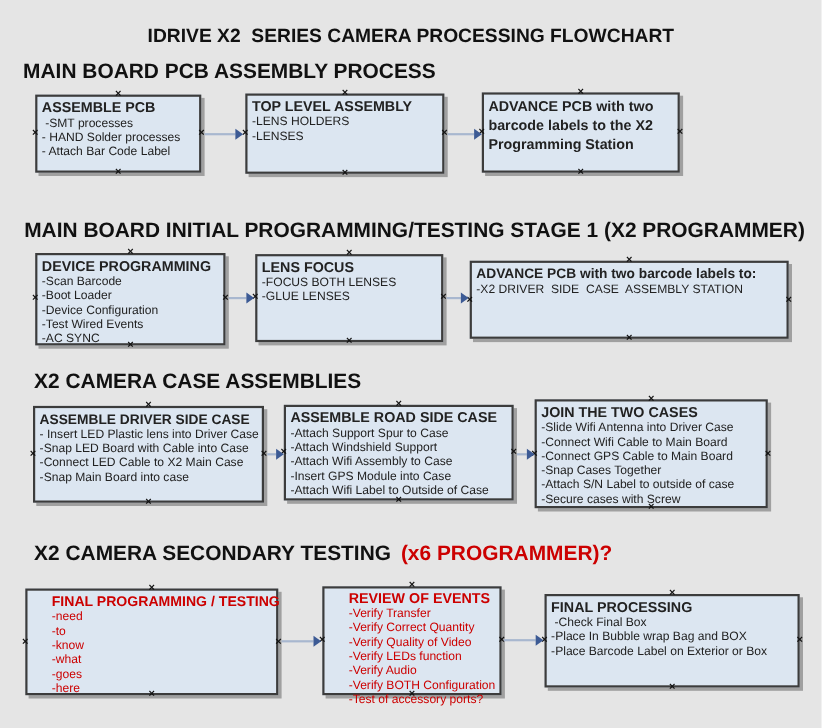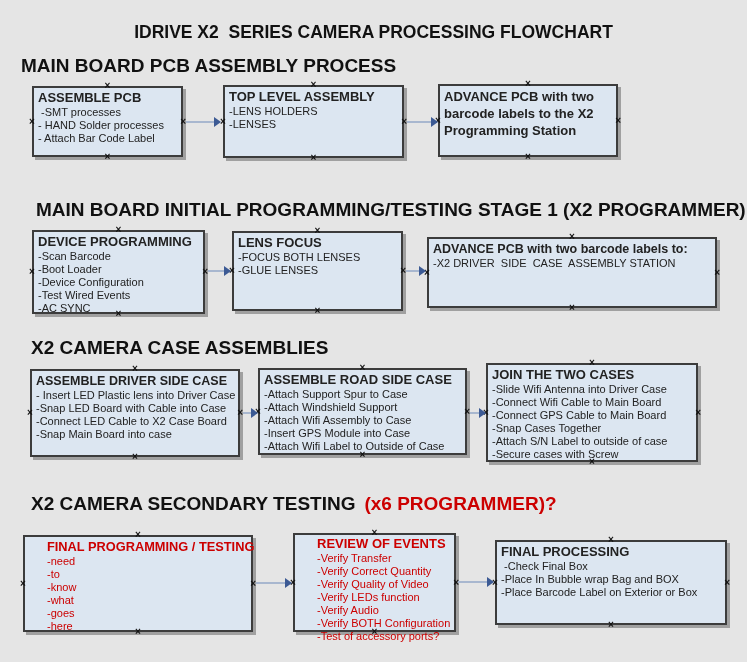--- a/index.html
+++ b/index.html
@@ -2,21 +2,21 @@
 <html><head>
 <meta charset="utf-8">
 <style>
   html,body{margin:0;padding:0;background:#fff;}
   .canvas{position:relative;width:747px;height:662px;background:#e5e5e5;
           font-family:"Liberation Sans",sans-serif;overflow:hidden;}
   .title{position:absolute;top:22px;left:0;width:100%;text-align:center;
          font-size:17.5px;font-weight:bold;color:#111;white-space:pre;}
   .sec-h{position:absolute;font-size:19px;font-weight:bold;color:#111;white-space:pre;}
   #h0{top:55px;left:21px}
-  #h1{top:199px;left:36px}
+  #h1{top:199px;left:22px}
   #h2{top:337px;left:31px}
   #h3{top:493px;left:31px}
   .red-suffix{color:#cc0000;margin-left:9px;}
   .box{position:absolute;background:#dce6f1;border:2px solid #3c3c3c;
        box-shadow:3px 3px 0 #a0a0a0;padding:2px 4px;box-sizing:border-box;color:#222;}
   .box .bt{font-size:13px;font-weight:bold;line-height:16px;white-space:nowrap;}
   .box .bi{font-size:11px;line-height:13px;white-space:pre;}
   .red .bt,.red .bi{color:#cc0000;padding-left:18px;}
   #b00{left:32px;top:86px;width:151px;height:71px}
   #b01{left:223px;top:85px;width:181px;height:73px}
@@ -125,21 +125,21 @@
   </div>
 
   <div class="box" id="b20">
     <span class="hd ht">×</span>
     <span class="hd hb">×</span>
     <span class="hd hl">×</span>
     <span class="hd hr">×</span>
     <div class="bt">ASSEMBLE DRIVER SIDE CASE</div>
     <div class="bi">- Insert LED Plastic lens into Driver Case</div>
     <div class="bi">-Snap LED Board with Cable into Case</div>
-    <div class="bi">-Connect LED Cable to X2 Case Board</div>
+    <div class="bi">-Connect LED Cable to X2 Main Case</div>
     <div class="bi">-Snap Main Board into case</div>
   </div>
 
   <div class="box" id="b21">
     <span class="hd ht">×</span>
     <span class="hd hb">×</span>
     <span class="hd hl">×</span>
     <span class="hd hr">×</span>
     <div class="bt">ASSEMBLE ROAD SIDE CASE</div>
     <div class="bi">-Attach Support Spur to Case</div>

